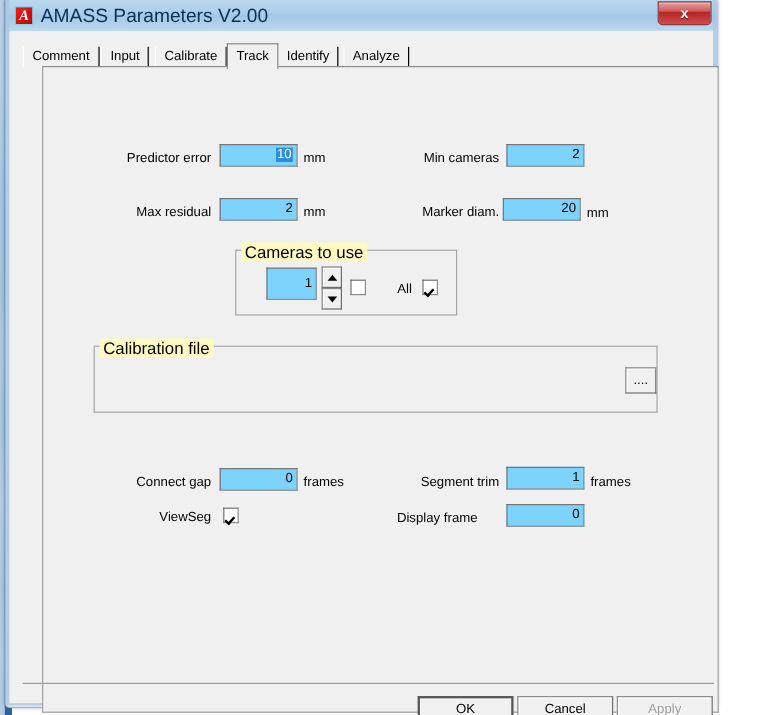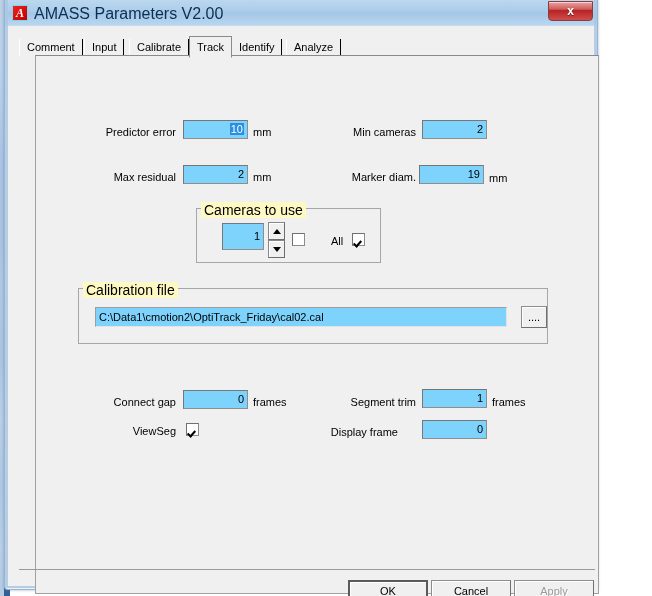--- a/index.html
+++ b/index.html
@@ -340,21 +340,21 @@
       <div class="lbl" style="left:217px; top:70px;">mm</div>
 
       <div class="lbl r" style="left:50px; top:115px; width:90px;">Max residual</div>
       <div class="tbox" style="left:147px; top:109px; width:65px;">2</div>
       <div class="lbl" style="left:217px; top:115px;">mm</div>
 
       <div class="lbl r" style="left:290px; top:70px; width:90px;">Min cameras</div>
       <div class="tbox" style="left:386px; top:64px; width:65px;">2</div>
 
       <div class="lbl r" style="left:290px; top:115px; width:90px;">Marker diam.</div>
-      <div class="tbox" style="left:383px; top:109px; width:65px;">19</div>
+      <div class="tbox" style="left:383px; top:109px; width:65px;">20</div>
       <div class="lbl" style="left:453px; top:116px;">mm</div>
 
       <div class="group" style="left:160px; top:152px; width:185px; height:55px;">
         <div class="group-title">Cameras to use</div>
 
         <div class="tbox" style="left:25px; top:14px; width:42px; height:27px; line-height:25px;">1</div>
 
         <div class="spin" style="left:71px; top:13px;">
           <div class="spin-btn spin-up">
               <span class="arw arw-up"></span>
@@ -366,21 +366,20 @@
 
         <div class="cbox" style="left:95px; top:24px;"></div>
 
         <div class="lbl" style="left:134px; top:26px;">All</div>
         <div class="cbox checked" style="left:155px; top:24px;"></div>
       </div>
 
       <div class="group" style="left:42px; top:232px; width:470px; height:56px;">
         <div class="group-title">Calibration file</div>
 
-        <div class="tbox left" style="left:16px; top:18px; width:412px; height:20px; line-height:18px; border-color:#9d9d9d #e3e3e3 #e3e3e3 #9d9d9d;">C:\Data1\cmotion2\OptiTrack_Friday\cal02.cal</div>
 
         <div class="btn" style="left:442px; top:17px; width:26px; height:22px; line-height:20px;">....</div>
       </div>
 
       <div class="lbl r" style="left:50px; top:340px; width:90px;">Connect gap</div>
       <div class="tbox" style="left:147px; top:334px; width:65px;">0</div>
       <div class="lbl" style="left:217px; top:340px;">frames</div>
 
       <div class="lbl r" style="left:50px; top:369px; width:90px;">ViewSeg</div>
       <div class="cbox checked" style="left:150px; top:367px;"></div>

